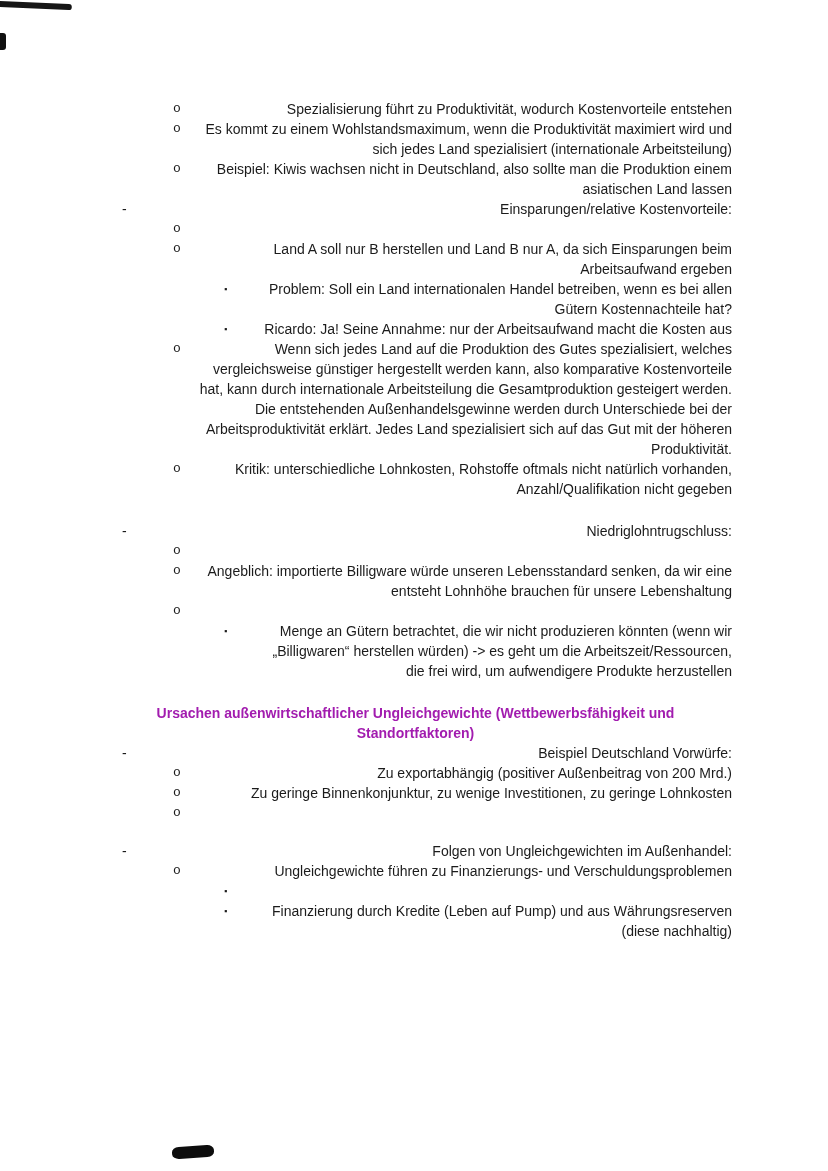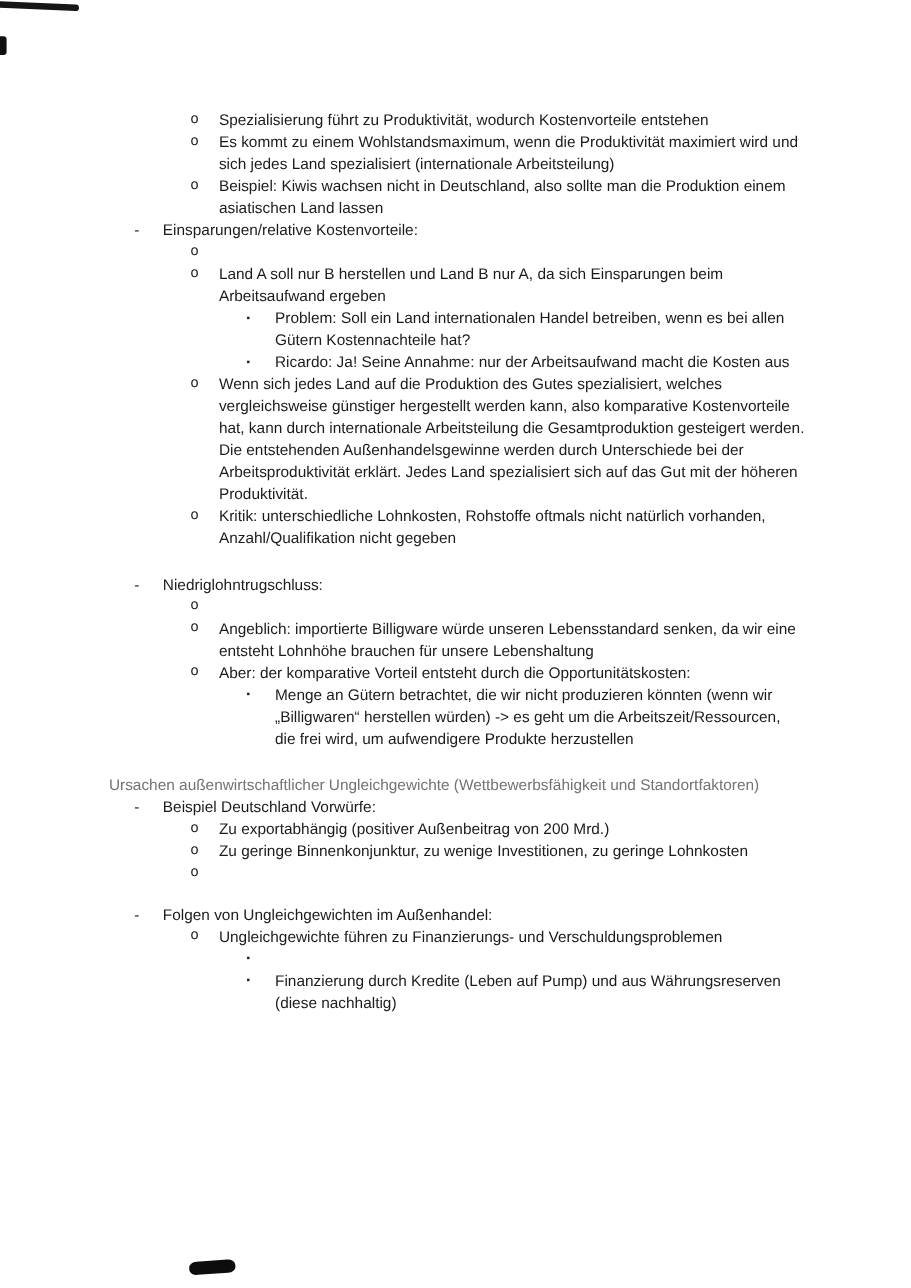--- a/index.html
+++ b/index.html
@@ -27,24 +27,25 @@
   .li { display: flex; }
   .li .marker {
     flex: 0 0 26px;
     color: #1b1b1b;
   }
   .li.dash   { padding-left: 23px; }
   .li.circle { padding-left: 74px; }
   .li.square { padding-left: 125px; }
   .li.circle .marker { font-family: "Liberation Mono", "DejaVu Sans Mono", monospace; font-size: 13px; }
   .li.square .marker { font-size: 9px; }
-  .li .text { flex: 1 1 auto; }
+  .li .text { flex: 1 1 auto; text-align: right; }
   .heading {
-    font-weight: normal;
-    color: #737373;
+    font-weight: bold;
+    color: #a21caf;
+    text-align: center;
   }
   .spacer { height: 18px; }
   .spacer.big { height: 22px; }
 
   
   .artifact { position: absolute; background: #141414; }
   .artifact-top-left {
     top: 1px; left: -2px;
     width: 74px; height: 6px;
     transform: rotate(2.5deg);
@@ -120,21 +121,20 @@
       </div>
       <div class="li circle">
         <span class="marker">o</span>
       </div>
       <div class="li circle">
         <span class="marker">o</span>
         <span class="text">Angeblich: importierte Billigware würde unseren Lebensstandard senken, da wir eine entsteht Lohnhöhe brauchen für unsere Lebenshaltung</span>
       </div>
       <div class="li circle">
         <span class="marker">o</span>
-        <span class="text">Aber: der komparative Vorteil entsteht durch die Opportunitätskosten:</span>
       </div>
       <div class="li square">
         <span class="marker">▪</span>
         <span class="text">Menge an Gütern betrachtet, die wir nicht produzieren könnten (wenn wir „Billigwaren“ herstellen würden) -&gt; es geht um die Arbeitszeit/Ressourcen, die frei wird, um aufwendigere Produkte herzustellen</span>
       </div>
       <div class="spacer big"></div>
       <div class="heading">Ursachen außenwirtschaftlicher Ungleichgewichte (Wettbewerbsfähigkeit und Standortfaktoren)</div>
       <div class="li dash">
         <span class="marker">-</span>
         <span class="text">Beispiel Deutschland Vorwürfe:</span>

